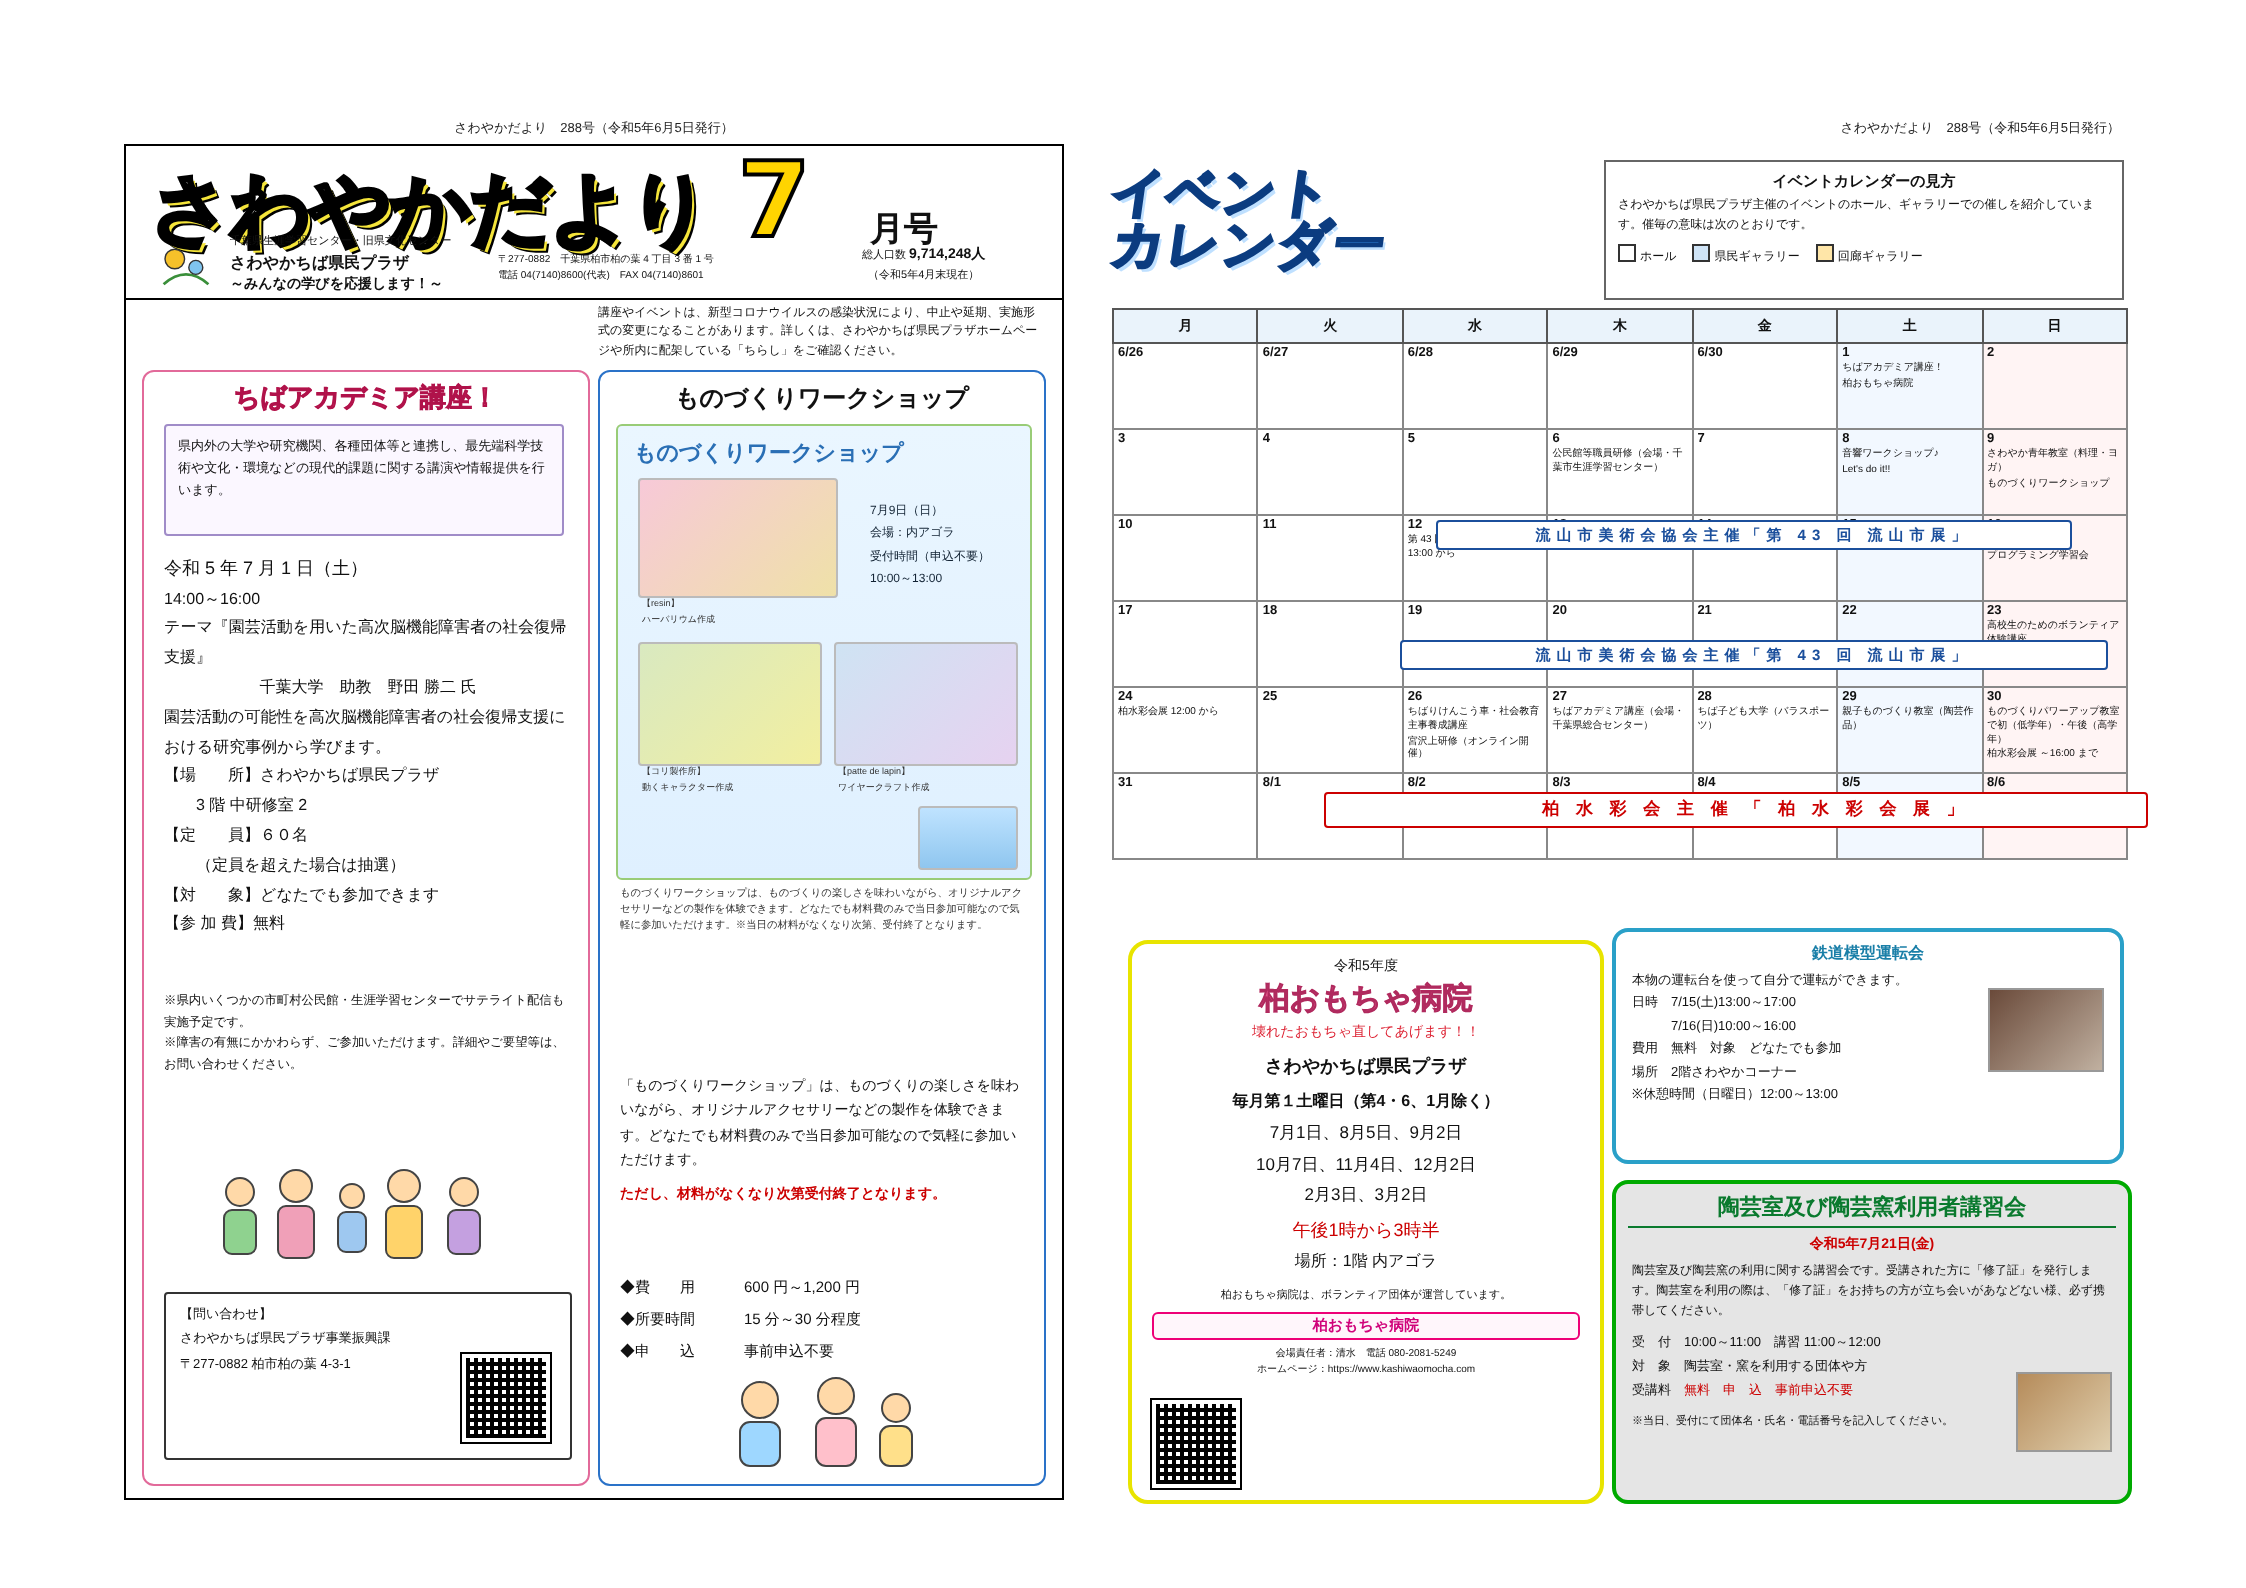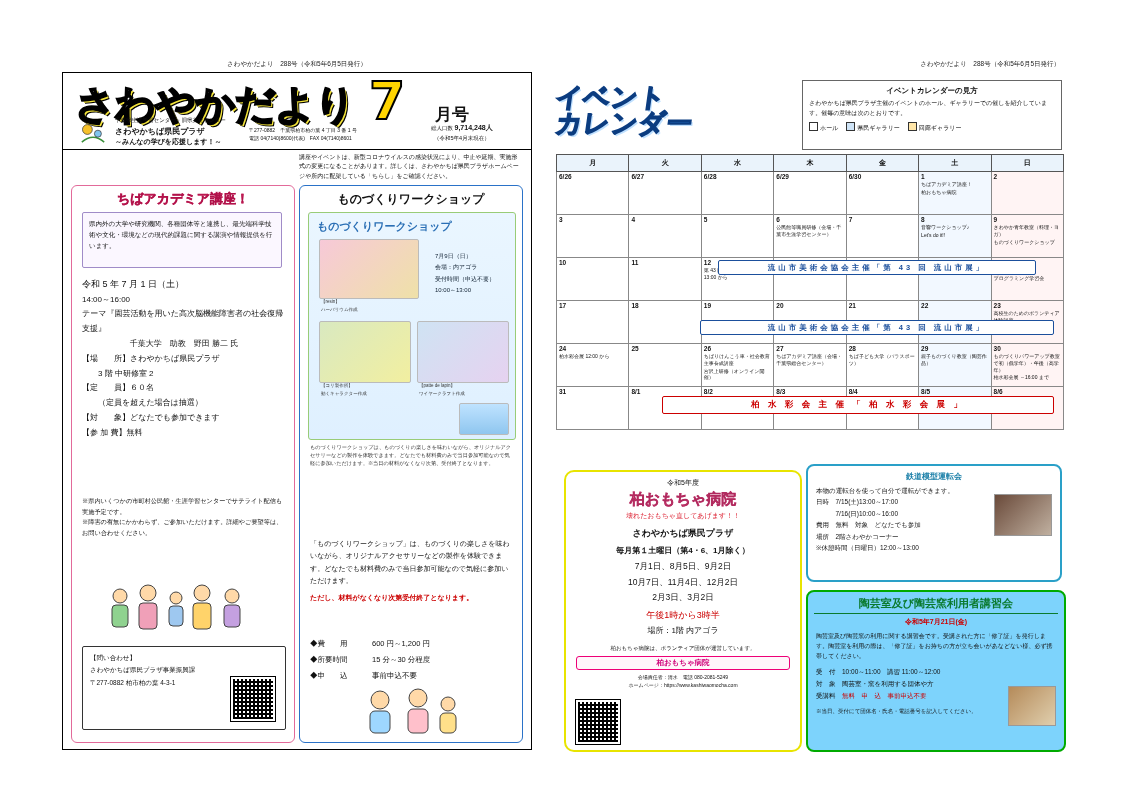--- a/index.html
+++ b/index.html
@@ -178,21 +178,21 @@
   .big7{
     position:absolute;left:214px;top:115px;font-size:170px;color:#cfe4f7;
     font-weight:bold;font-family:"DejaVu Sans", sans-serif;z-index:0;pointer-events:none;
     opacity:.85;
   }
   .band{
     position:absolute;height:13px;border:1px solid #1b4f9c;background:#fff;
     color:#1b4f9c;font-size:7.5px;font-weight:bold;letter-spacing:3px;
     display:flex;align-items:center;justify-content:center;border-radius:2px;margin-left:44px;
   }
-  .band.red{border-color:#c00;color:#c00;height:16px;font-size:8.5px;}
+  .band.red{border-color:#c00;color:#c00;height:16px;font-size:8.5px;padding-left:20px;}
 
   .box-toy{
     position:absolute;left:8px;top:410px;width:234px;height:278px;
     border:2px solid #e8e400;border-radius:10px;background:#fff;
   }
   .toy-y1{font-size:7px;text-align:center;margin-top:6px;}
   .toy-title{
     text-align:center;font-size:15px;font-weight:bold;color:#e2558a;
     -webkit-text-stroke:0.4px #b02a5e;margin-top:2px;
   }
@@ -211,21 +211,21 @@
   .box-drive{
     position:absolute;left:250px;top:404px;width:256px;height:118px;
     border:2px solid #2aa0c8;border-radius:8px;background:#fff;padding:5px 8px;box-sizing:border-box;
   }
   .drive-title{text-align:center;font-size:8px;font-weight:bold;color:#1a7fa8;}
   .drive-body{font-size:6.5px;line-height:1.75;margin-top:3px;}
   .drive-photo{position:absolute;right:8px;top:28px;width:56px;height:40px;border:1px solid #999;overflow:hidden;}
 
   .box-pot{
     position:absolute;left:250px;top:530px;width:256px;height:158px;
-    border:2px solid #0a0;border-radius:8px;background:#7dd3fc;
+    border:2px solid #0a0;border-radius:8px;background:#e5e5e5;
   }
   .pot-title{
     margin:4px 6px 0 6px;text-align:center;font-size:11px;font-weight:bold;color:#0a7a2e;
     border-bottom:1px solid #0a7a2e;padding-bottom:2px;
   }
   .pot-date{text-align:center;font-size:7px;font-weight:bold;color:#c00;margin-top:3px;}
   .pot-body{font-size:6px;line-height:1.7;margin:4px 8px 0 8px;}
   .pot-rows{font-size:6.5px;line-height:1.9;margin:4px 8px 0 8px;}
   .pot-rows .k{display:inline-block;width:26px;}
   .pot-photo{position:absolute;right:8px;bottom:24px;width:46px;height:38px;border:1px solid #999;overflow:hidden;}
@@ -267,20 +267,21 @@
       <div class="intro">講座やイベントは、新型コロナウイルスの感染状況により、中止や延期、実施形式の変更になることがあります。詳しくは、さわやかちば県民プラザホームページや所内に配架している「ちらし」をご確認ください。</div>
 
       <div class="card-academia">
         <div class="academia-title">ちばアカデミア講座！</div>
         <div class="academia-note">県内外の大学や研究機関、各種団体等と連携し、最先端科学技術や文化・環境などの現代的課題に関する講演や情報提供を行います。</div>
         <div class="academia-body">
           <div class="l1">令和 5 年 7 月 1 日（土）</div>
           <div>14:00～16:00</div>
           <div><span>テーマ</span><span>『園芸活動を用いた高次脳機能障害者の社会復帰支援』</span></div>
           <div style="text-align:center">千葉大学　助教　野田 勝二 氏</div>
+          <div>園芸活動の可能性を高次脳機能障害者の社会復帰支援における研究事例から学びます。</div>
           <div>
             <div><span>【場　　所】</span><span>さわやかちば県民プラザ</span></div>
             <div><span>　　3 階 中研修室 2</span></div>
             <div><span>【定　　員】</span><span>６０名</span></div>
             <div><span>　　（定員を超えた場合は抽選）</span></div>
             <div><span>【対　　象】</span><span>どなたでも参加できます</span></div>
             <div><span>【参 加 費】</span><span>無料</span></div>
           </div>
         </div>
         <div class="academia-small">

